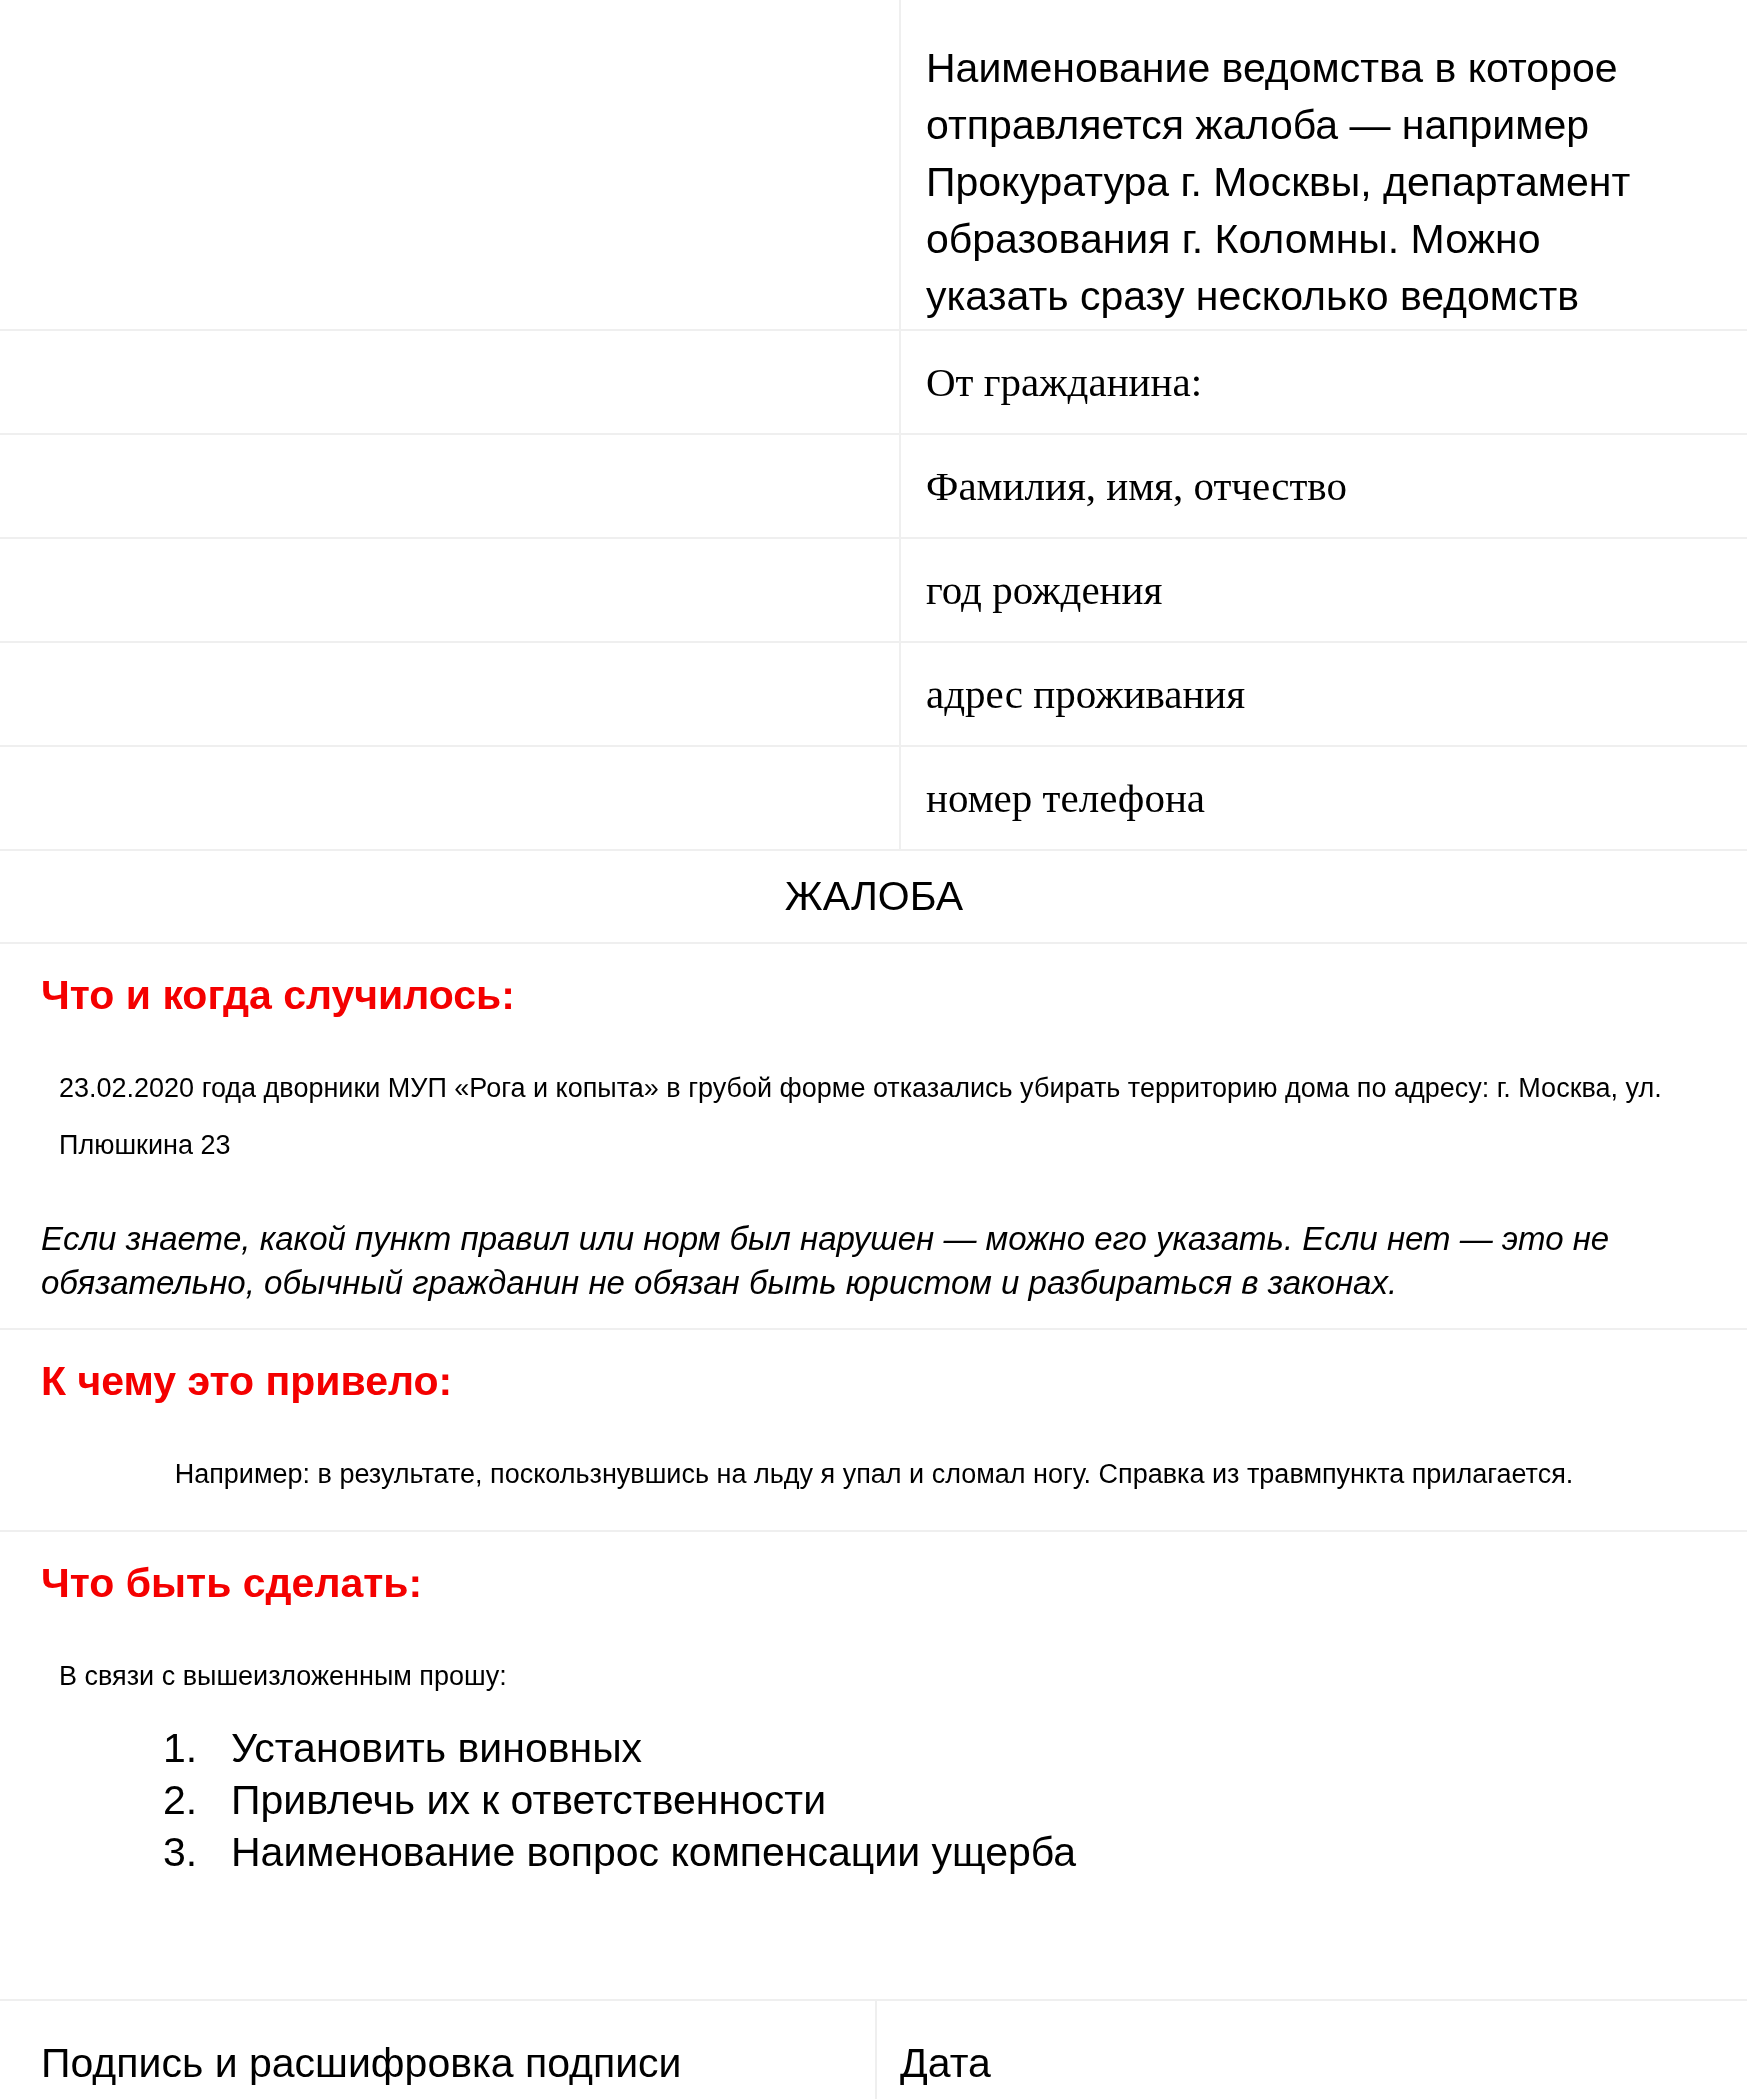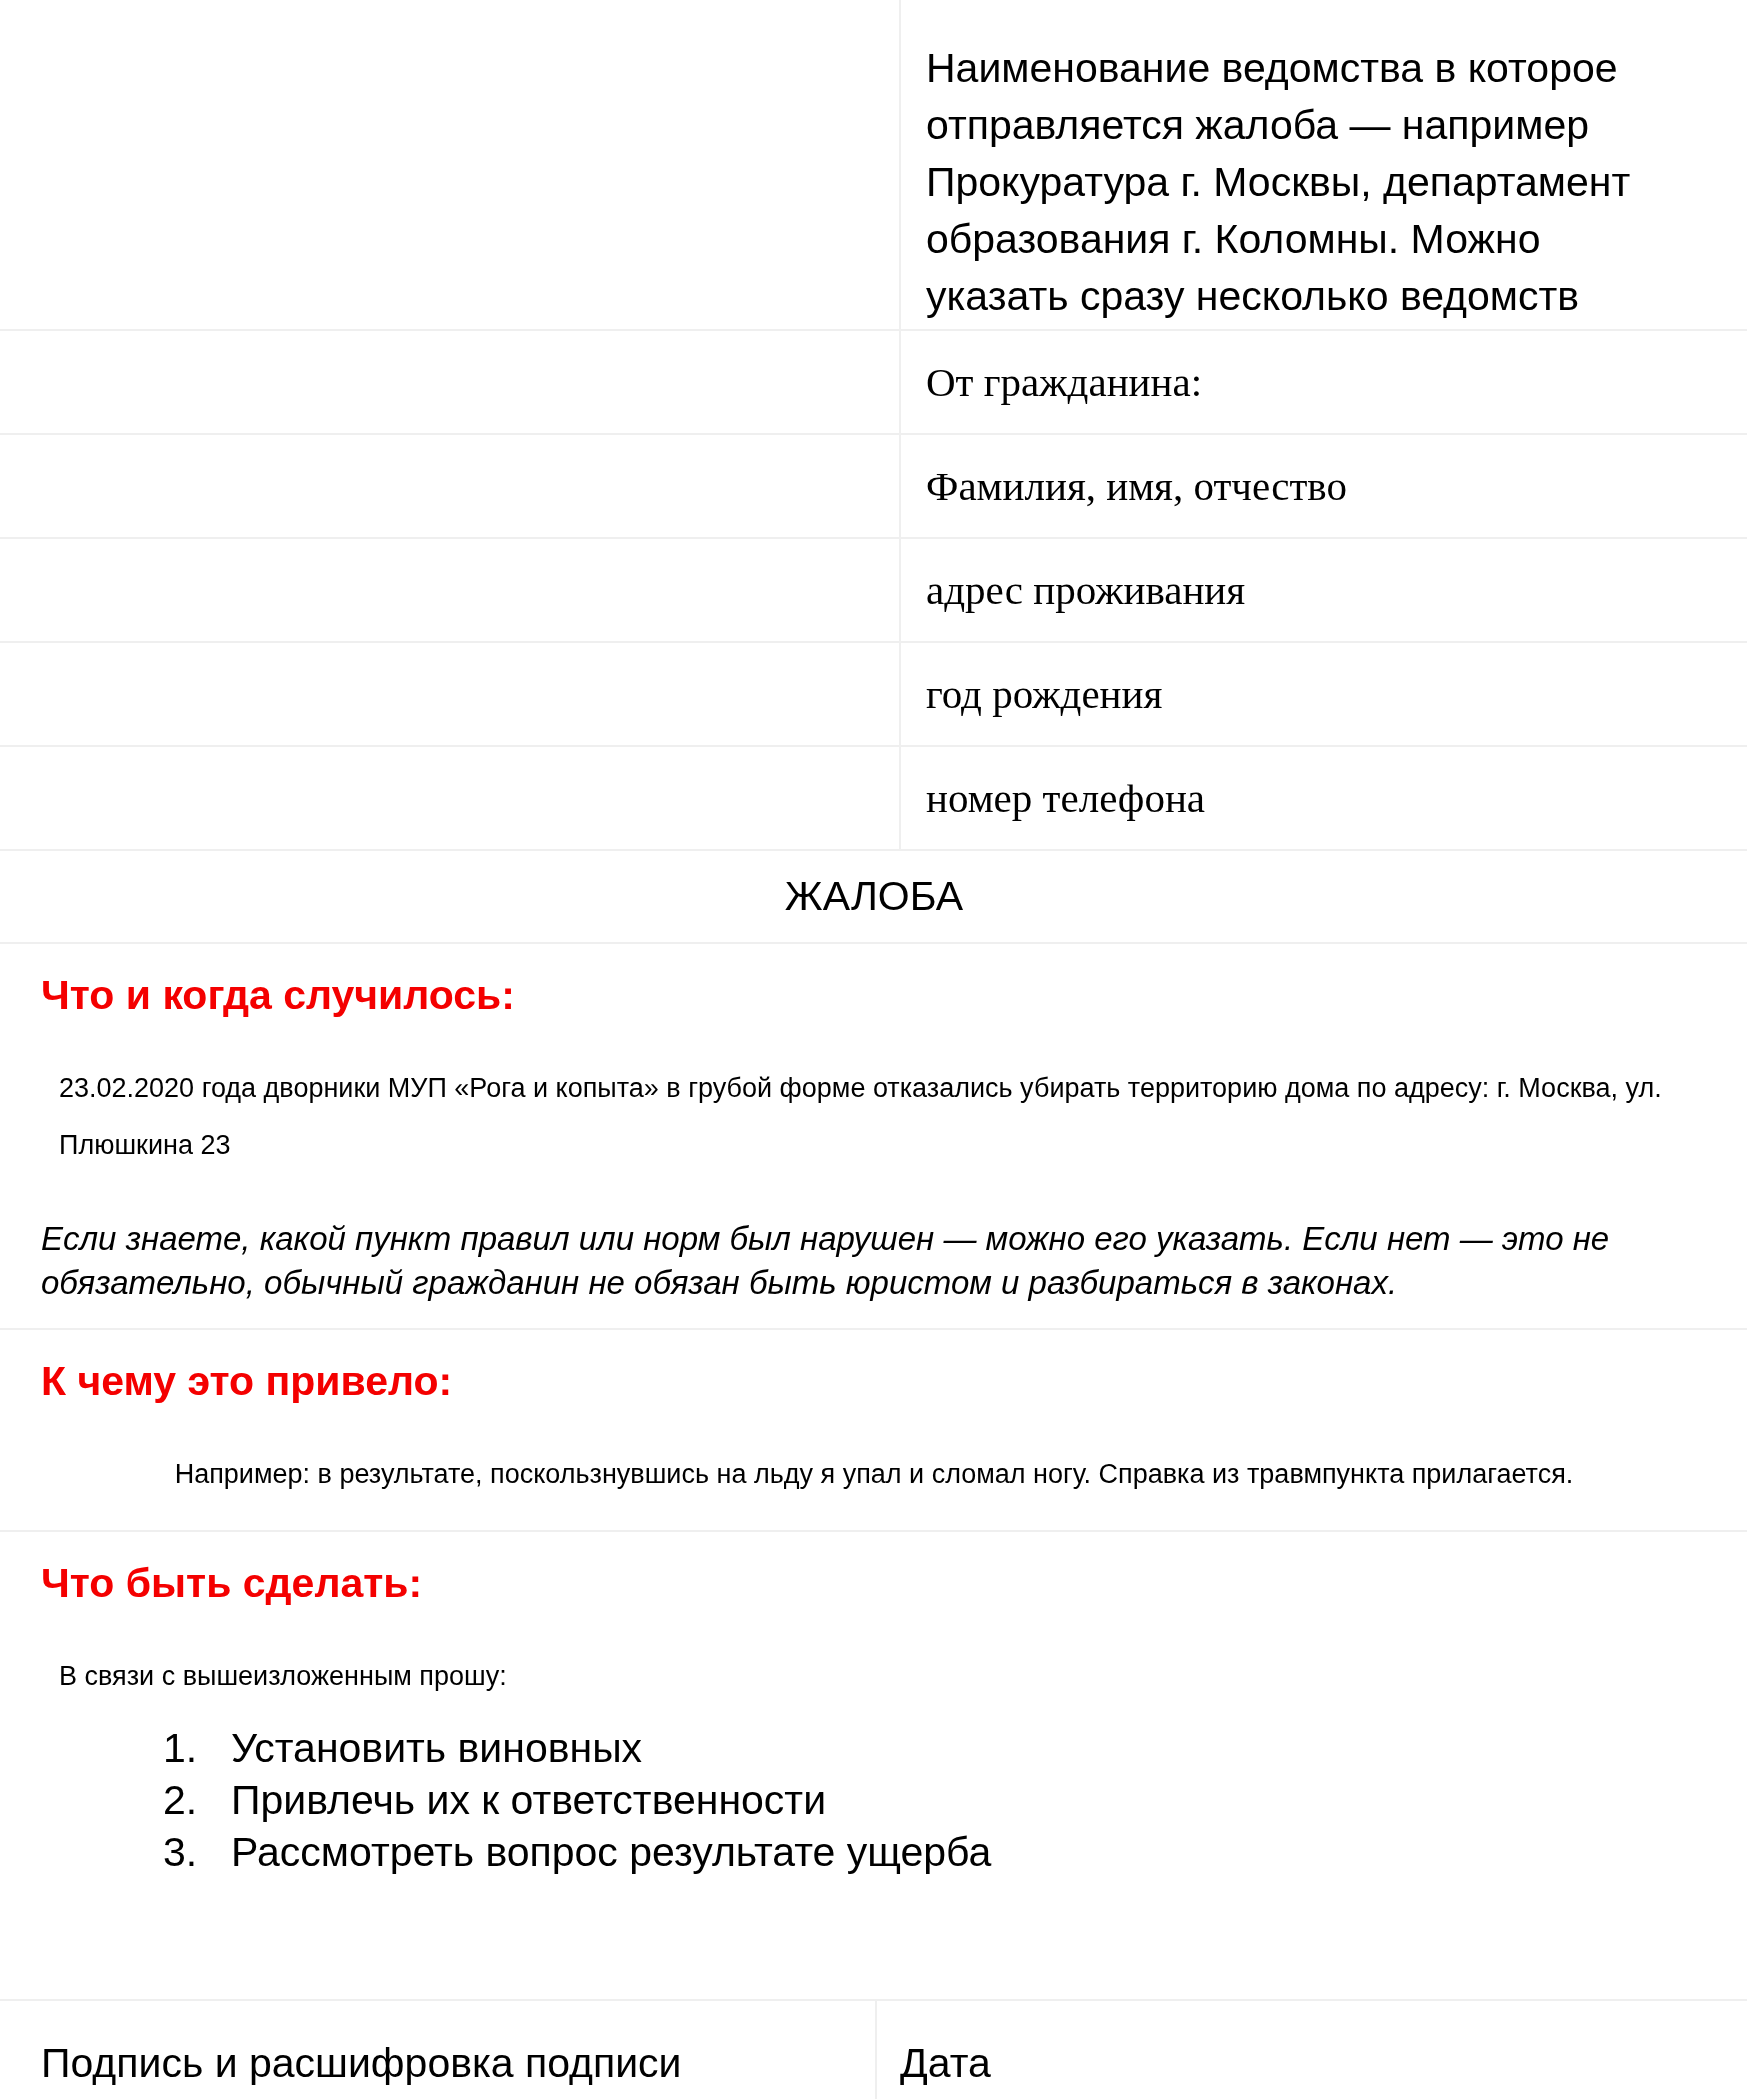--- a/index.html
+++ b/index.html
@@ -117,25 +117,25 @@
     <div class="t-row label-row">
       <div class="t-cell-left"></div>
       <div class="t-cell-right">От гражданина:</div>
     </div>
     <div class="t-row label-row">
       <div class="t-cell-left"></div>
       <div class="t-cell-right">Фамилия, имя, отчество</div>
     </div>
     <div class="t-row label-row">
       <div class="t-cell-left"></div>
-      <div class="t-cell-right">адрес проживания</div>
+      <div class="t-cell-right">год рождения</div>
     </div>
     <div class="t-row label-row">
       <div class="t-cell-left"></div>
-      <div class="t-cell-right">год рождения</div>
+      <div class="t-cell-right">адрес проживания</div>
     </div>
     <div class="t-row label-row">
       <div class="t-cell-left"></div>
       <div class="t-cell-right">номер телефона</div>
     </div>
   </div>
 
   <div class="title-row">ЖАЛОБА</div>
 
   <div class="section section-incident">
@@ -148,21 +148,21 @@
     <h2>К чему это привело:</h2>
     <p class="body">Например: в результате, поскользнувшись на льду я упал и сломал ногу. Справка из травмпункта прилагается.</p>
   </div>
 
   <div class="section section-demands">
     <h2>Что быть сделать:</h2>
     <p class="body">В связи с вышеизложенным прошу:</p>
     <ol>
       <li>Установить виновных</li>
       <li>Привлечь их к ответственности</li>
-      <li>Рассмотреть вопрос результате ущерба</li>
+      <li>Наименование вопрос компенсации ущерба</li>
     </ol>
   </div>
 
   <div class="footer-row">
     <div class="f-cell-left">Подпись и расшифровка подписи</div>
     <div class="f-cell-right">Дата</div>
   </div>
 
 </div>
 

